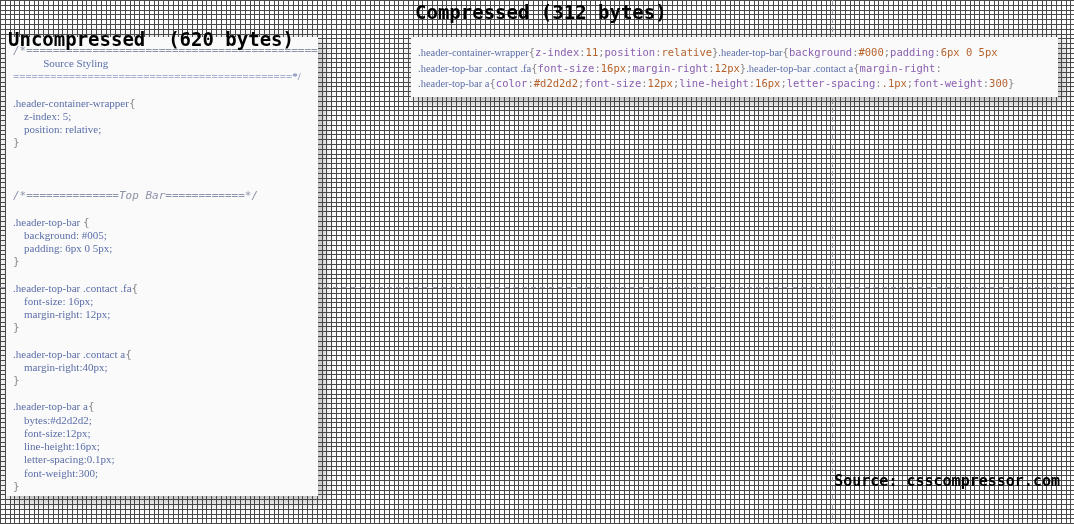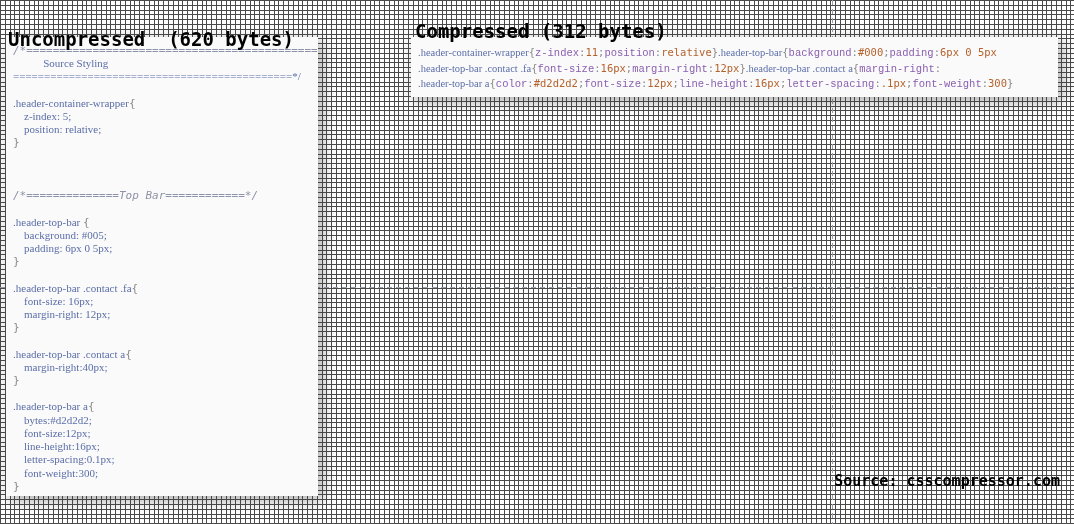--- a/index.html
+++ b/index.html
@@ -81,21 +81,21 @@
     position: absolute;
     z-index: 4;
     font-family: "DejaVu Sans Mono", monospace;
     font-size: 19px;
     font-weight: bold;
     color: #000000;
     letter-spacing: 0px;
     white-space: pre;
   }
   #title-uncompressed { left: 8px;  top: 5px; margin-top: 23px; }
-  #title-compressed  { left: 415px; top: 20px; }
+  #title-compressed  { left: 415px; top: 1px; }
 
   
   .code-panel {
     position: absolute;
     z-index: 3;
     background: #fafafa;
     box-shadow: 4px 4px 14px rgba(60,60,60,0.45);
     overflow: hidden;
     font-family: "DejaVu Sans Mono", monospace;
   }
@@ -128,21 +128,21 @@
   }
   #code-compressed {
     padding: 5px 0 0 7px;
     font-size: 10.5px;
     line-height: 14.6px;
   }
 
   
   .tok-comment  { color: #8d93a8; font-style: italic; }
   .tok-selector { color: #5b6ea8; font-family: Liberation Serif, serif; }
-  .tok-prop     { color: #8a5fb0; font-family: Liberation Mono, monospace; }
+  .tok-prop     { color: #8a5fb0; }
   .tok-val      { color: #b5622d; }
   .tok-punct    { color: #8a8a8a; }
 
   
   #source-credit {
     position: absolute;
     z-index: 4;
     right: 14px;
     top: 472px;
     font-family: "DejaVu Sans Mono", monospace;

